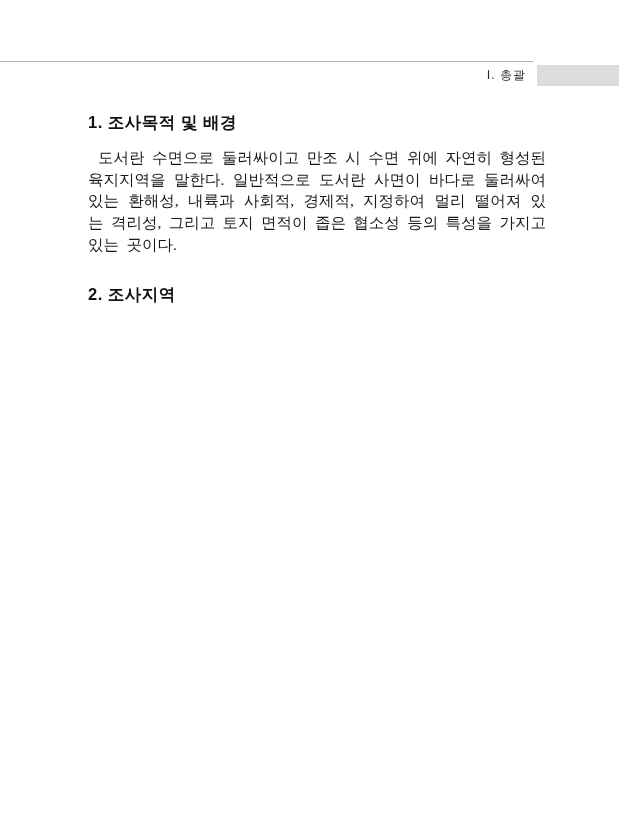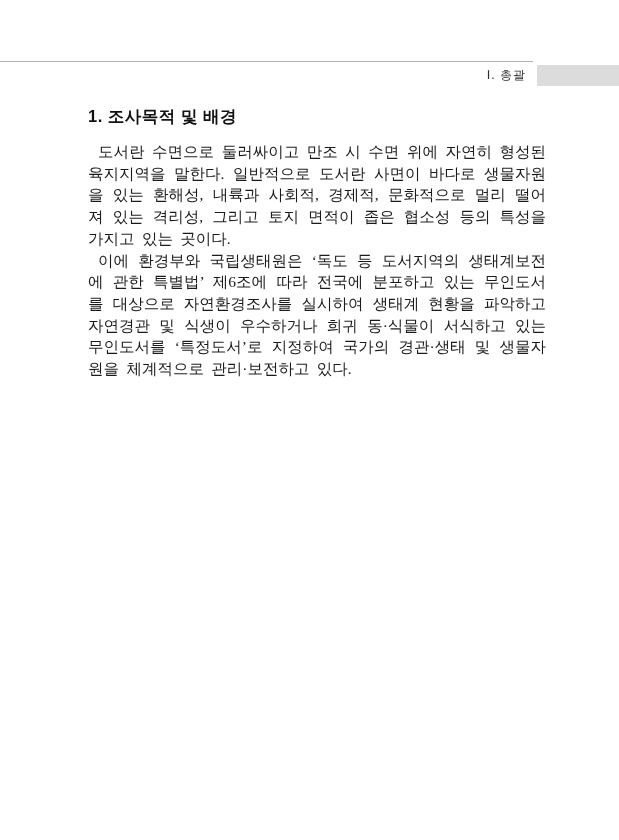--- a/index.html
+++ b/index.html
@@ -41,21 +41,21 @@
     top: 65px;
     left: 537px;
     width: 82px;
     height: 21px;
     background: #dcdcdc;
   }
   
   .content {
     position: absolute;
     left: 88px;
-    top: 104px;
+    top: 110px;
     width: 458px;
   }
   .section-heading {
     margin: 0 0 13px 0;
     font-family: "Liberation Sans", sans-serif;
     font-weight: bold;
     font-size: 16.5px;
     line-height: 24px;
     color: #111111;
     letter-spacing: 0.5px;
@@ -108,26 +108,26 @@
   <div>
     <div class="header-rule"></div>
     <div class="chapter-label">Ⅰ. 총괄</div>
     <div class="chapter-tab"></div>
   </div>
 
   <div class="content">
 
     <h2 class="section-heading">1. 조사목적 및 배경</h2>
 
-    <p class="body-para">도서란 수면으로 둘러싸이고 만조 시 수면 위에 자연히 형성된 육지지역을 말한다. 일반적으로 도서란 사면이 바다로 생물자원을 있는 환해성, 내륙과 사회적, 경제적, 문화적으로 멀리 떨어져 있는 격리성, 그리고 토지 면적이 좁은 협소성 등의 특성을 가지고 있는 곳이다.</p>
+    <p class="body-para">도서란 수면으로 둘러싸이고 만조 시 수면 위에 자연히 형성된 육지지역을 말한다. 일반적으로 도서란 사면이 바다로 둘러싸여 있는 환해성, 내륙과 사회적, 경제적, 지정하여 멀리 떨어져 있는 격리성, 그리고 토지 면적이 좁은 협소성 등의 특성을 가지고 있는 곳이다.</p>
 
 
 
-    <p class="body-para">이에 환경부와 국립생태원은 ‘독도 등 도서지역의 생태계보전에 관한 특별법’ 제6조에 따라 전국에 분포하고 있는 무인도서를 대상으로 자연환경조사를 실시하여 생태계 현황을 파악하고 자연경관 및 식생이 우수하거나 희귀 동·식물이 서식하고 있는 무인도서를 ‘특정도서’로 지정하여 국가의 경관·생태 및 생물자원을 체계적으로 관리·보전하고 있다.</p>
 
+    <h2 class="section-heading second">2. 조사지역</h2>
 
 
   </div>
 
   <div class="footer">
     <span class="footer-url">www.nie.re.kr</span><span class="footer-sep">|</span><span class="page-number">3</span>
   </div>
 
 </div>
 

